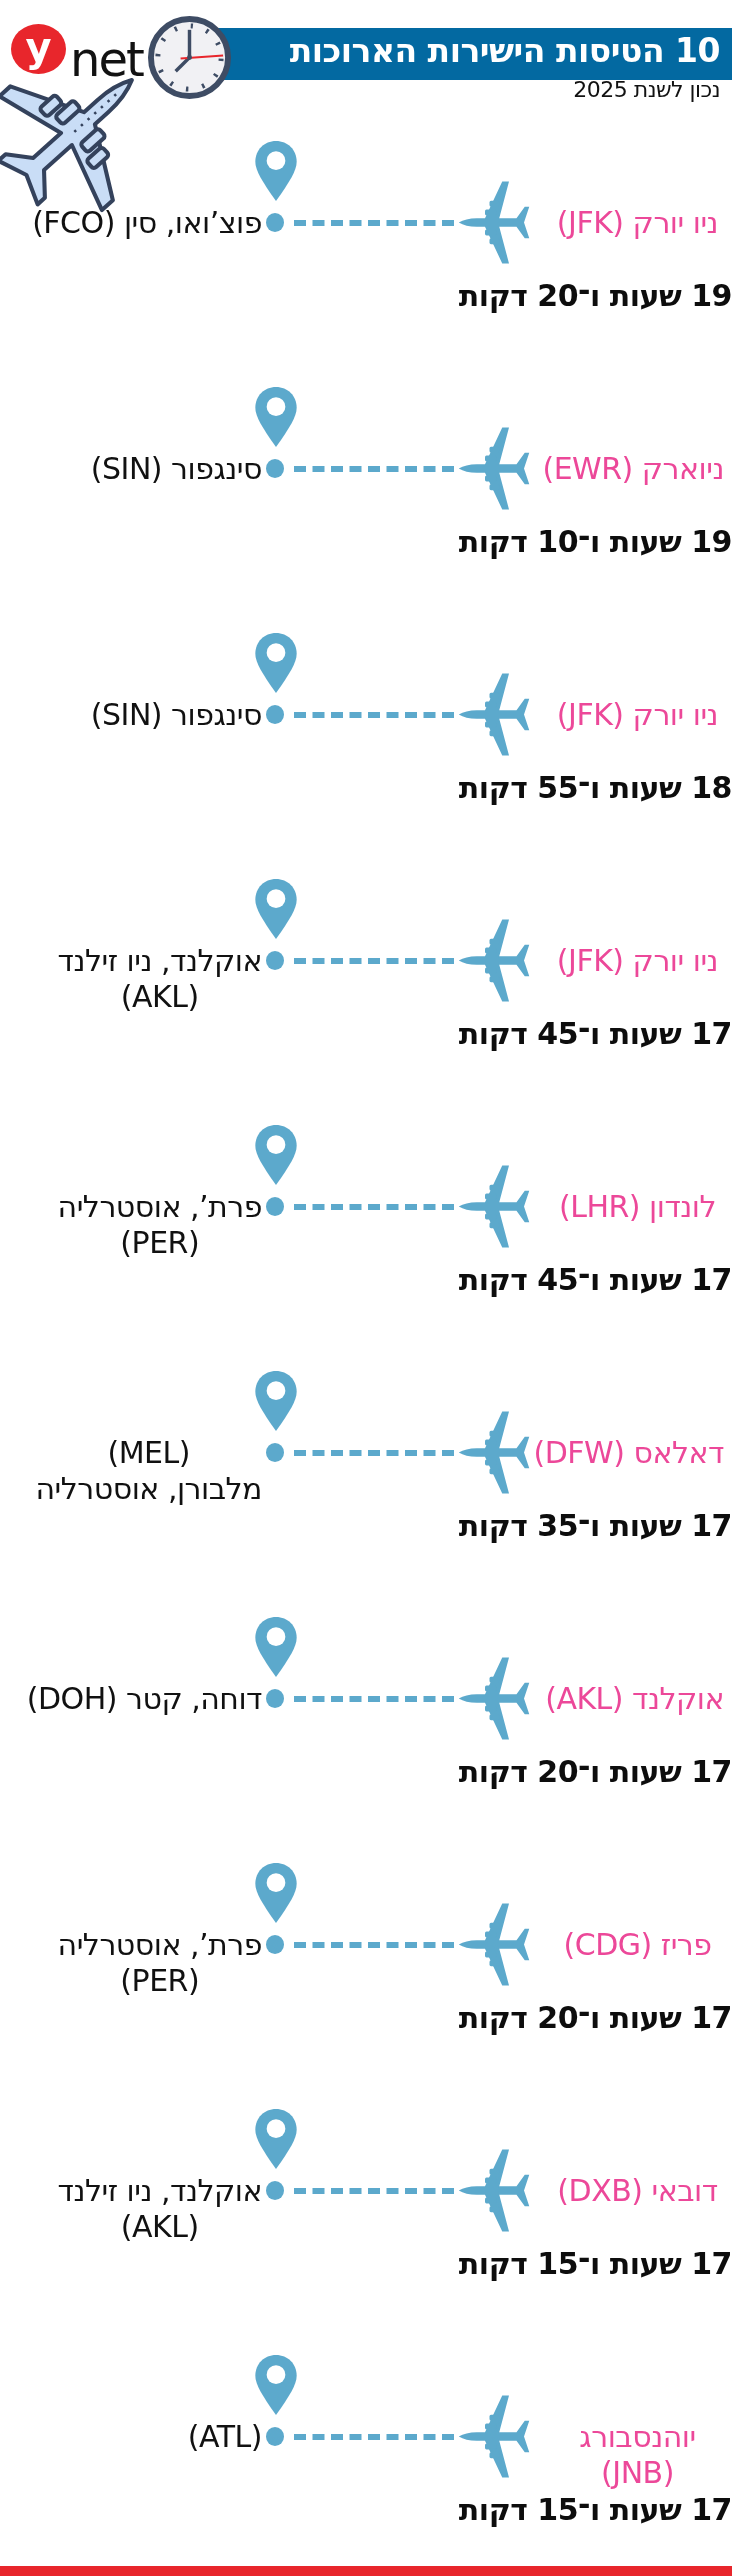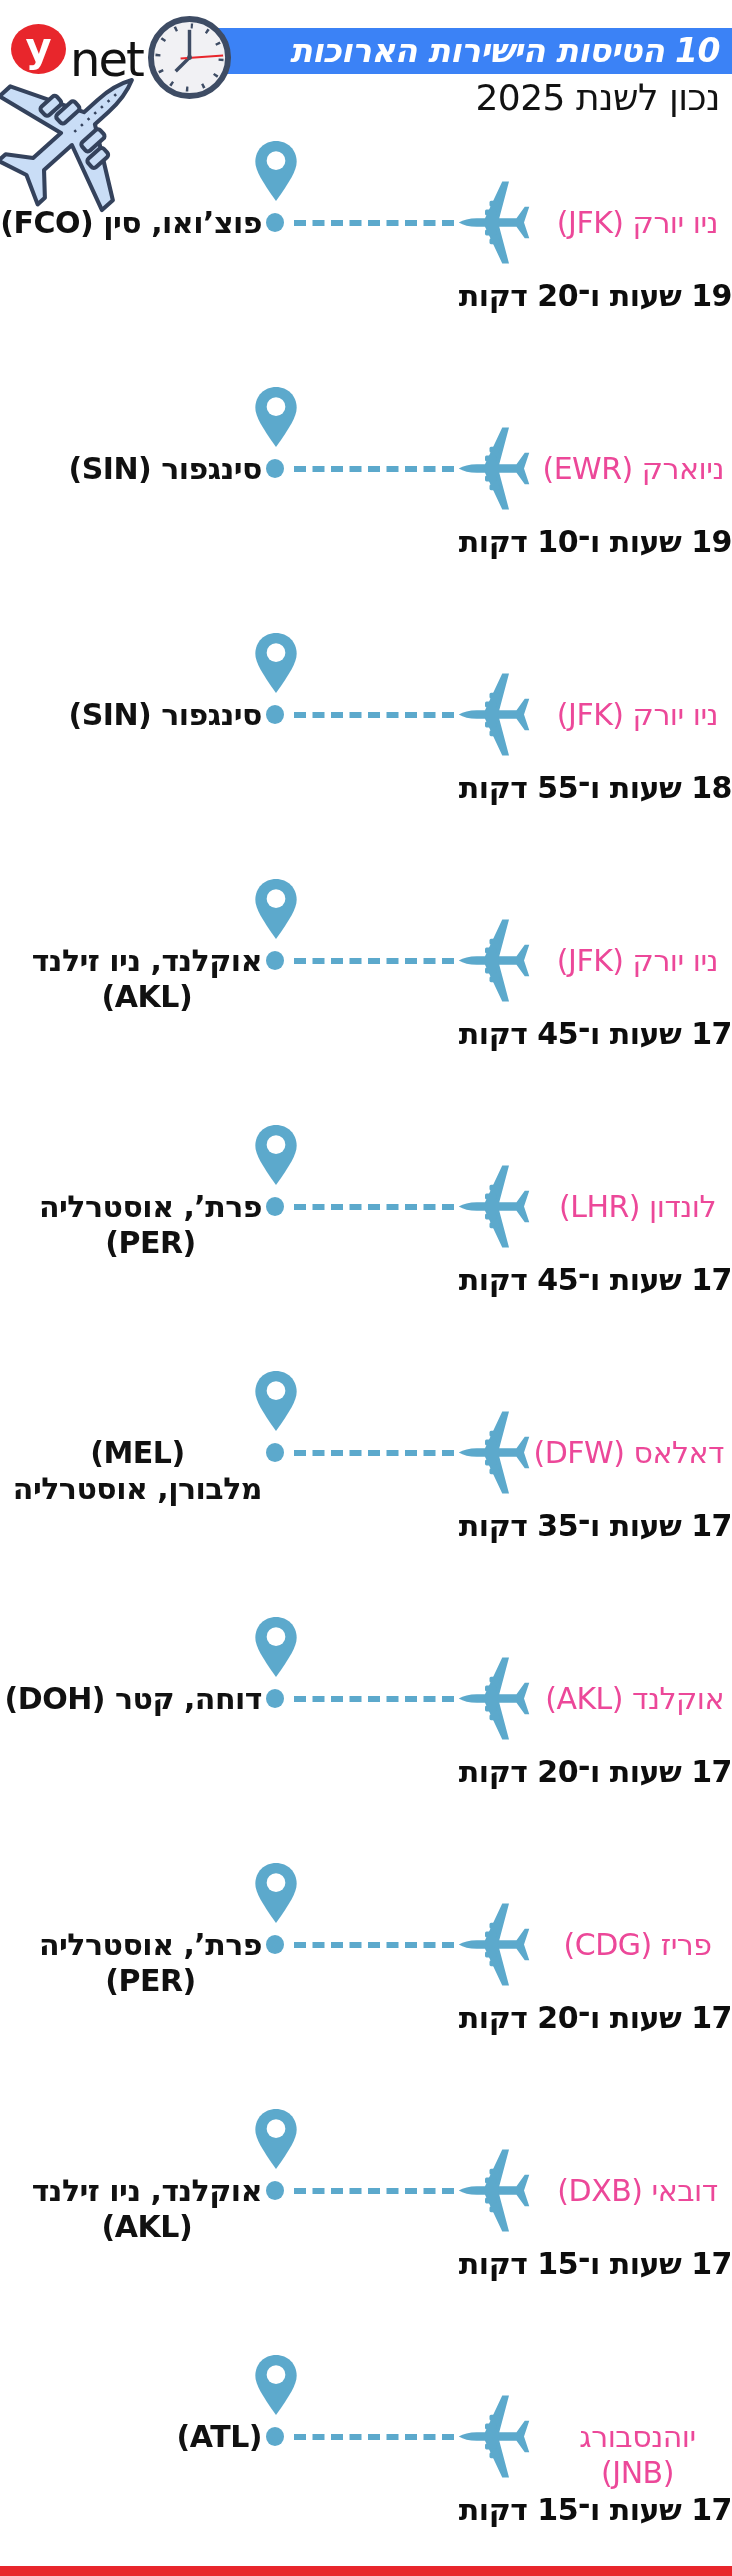--- a/index.html
+++ b/index.html
@@ -1,27 +1,27 @@
 <!DOCTYPE html>
 <html lang="he" dir="rtl"><head>
 <meta charset="utf-8">
 <style>
   html,body{margin:0;padding:0;background:#fff;}
   body{font-family:"DejaVu Sans","Liberation Sans",sans-serif;}
   #canvas{position:relative;width:733px;height:2576px;background:#fff;overflow:hidden;direction:rtl;}
 
   
   .header{position:absolute;top:0;left:0;width:733px;height:114px;z-index:5;}
-  .banner{position:absolute;top:28px;left:163px;right:0;height:46px;background:#3b82f6;z-index:1;font-style:italic;}
+  .banner{position:absolute;top:28px;left:163px;right:0;height:52px;background:#0369a1;z-index:1;}
   .banner-title{
     position:absolute;top:0;right:12px;line-height:46px;height:46px;
     color:#fff;font-size:33px;font-weight:700;letter-spacing:-0.5px;white-space:nowrap;
   }
   .subtitle{
-    position:absolute;top:77px;right:12px;color:#121212;font-size:36px;font-weight:400;
+    position:absolute;top:77px;right:12px;color:#121212;font-size:22px;font-weight:400;
     letter-spacing:-0.5px;white-space:nowrap;z-index:1;
   }
   .logo{position:absolute;top:24px;right:auto;left:12px;width:149px;height:53px;z-index:3;}
   .logo-y{
     position:absolute;left:0;top:0;width:55px;height:50px;background:#e8262c;border-radius:50%;
     color:#fff;font-size:40px;font-weight:700;text-align:center;line-height:46px;direction:ltr;
   }
   .logo-net{
     position:absolute;left:59px;top:-6px;color:#121212;font-size:48px;font-weight:400;
     letter-spacing:-2px;direction:ltr;margin-top:13px;
@@ -31,21 +31,21 @@
 
   
   .rows{position:absolute;top:114px;left:0;width:733px;}
   .row{position:relative;width:733px;height:246px;}
   .origin{
     position:absolute;right:8px;top:91px;min-width:173px;text-align:center;
     font-size:30px;line-height:36px;font-weight:500;color:#ec4899;letter-spacing:-0.5px;white-space:nowrap;
   }
   .dest{
     position:absolute;right:470px;top:91px;text-align:center;
-    font-size:30px;line-height:36px;font-weight:700;color:#111;letter-spacing:-0.5px;white-space:nowrap;
+    font-size:30px;line-height:36px;font-weight:400;color:#111;letter-spacing:-0.5px;white-space:nowrap;
   }
   .plane{position:absolute;right:199px;top:65px;width:75px;height:87px;}
   .dashes{position:absolute;right:278px;top:106px;width:160px;height:0;border-top:6px dashed #5ca9cc;}
   .dot{position:absolute;right:448px;top:99px;width:18px;height:19px;border-radius:50%;background:#5ca9cc;}
   .pin{position:absolute;right:434px;top:26px;width:44px;height:63px;}
   .duration{
     position:absolute;left:0;right:0;top:164px;text-align:right;
     font-size:30px;font-weight:800;color:#0d0d0d;letter-spacing:-0.5px;white-space:nowrap;
   }
 

